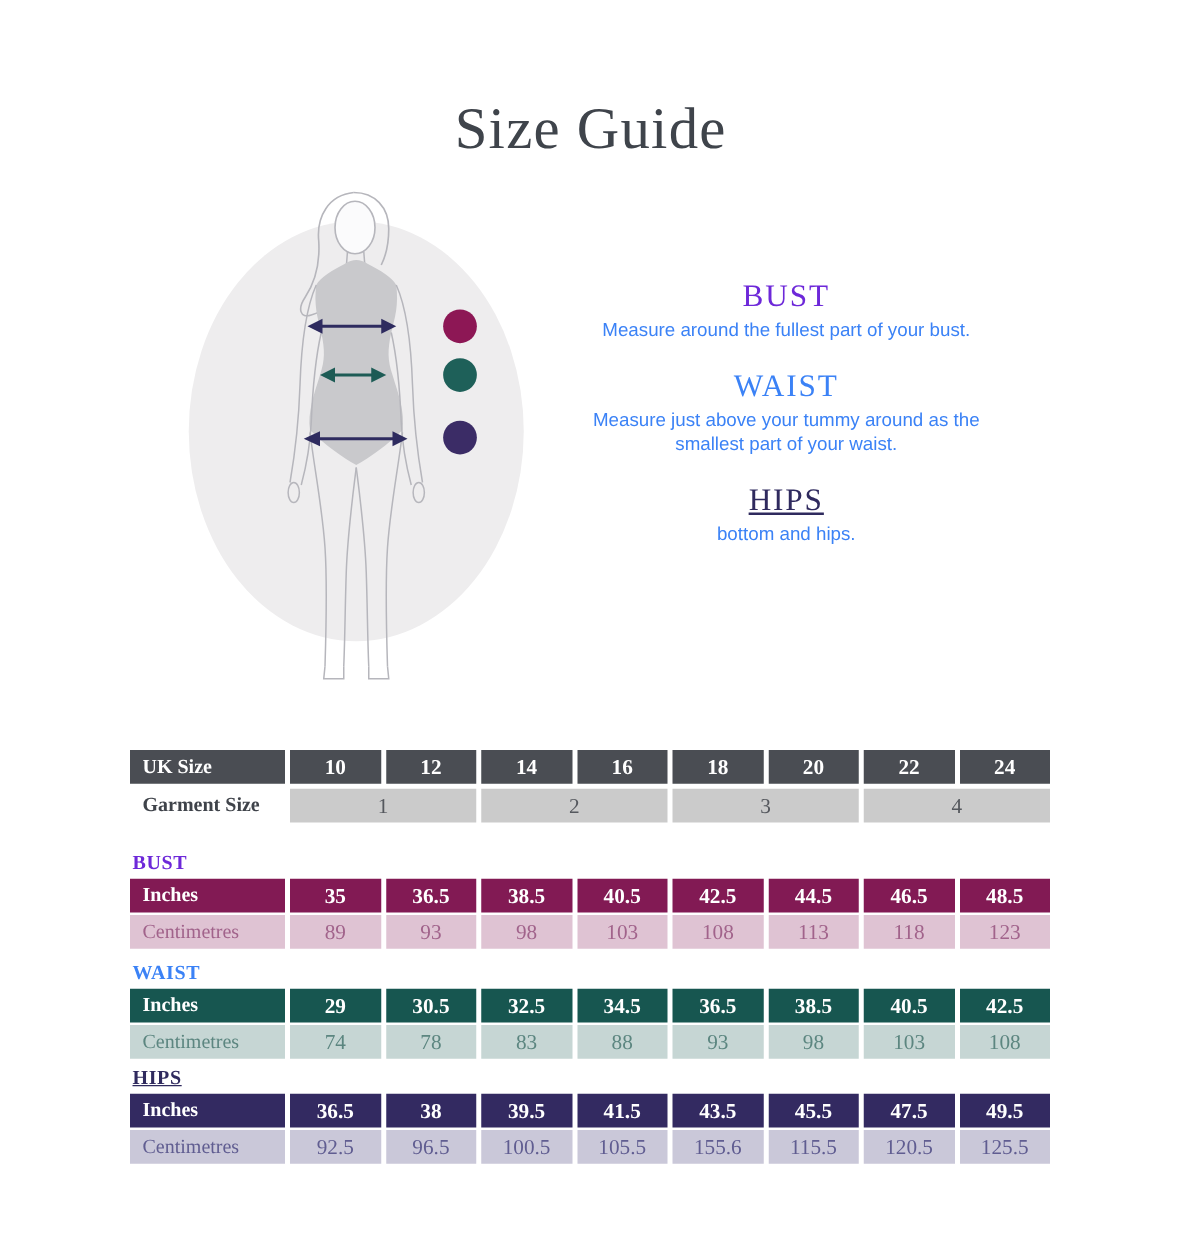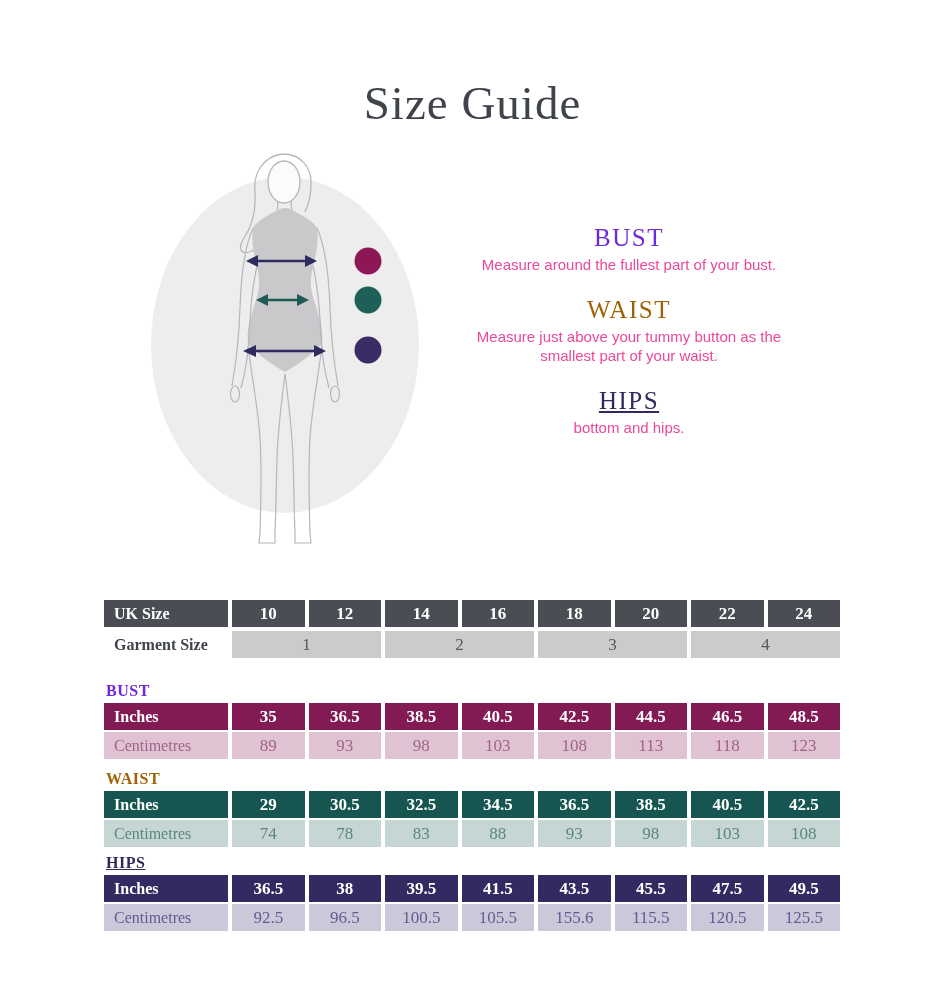--- a/index.html
+++ b/index.html
@@ -34,26 +34,26 @@
     font-family: "Liberation Serif", serif;
     font-size: 25px;
     font-weight: 500;
     letter-spacing: 1.5px;
     line-height: 28px;
   }
   .info-desc {
     font-family: "Liberation Sans", sans-serif;
     font-size: 15px;
     line-height: 19px;
-    color: #ec4899;
+    color: #3b82f6;
     margin-top: 3px;
     margin-bottom: 22px;
   }
   .c-bust  { color: #6d28d9; }
-  .c-waist { color: #a16207; }
+  .c-waist { color: #3b82f6; }
   .c-hips  { color: #2f2a5e; text-decoration: underline; }
 
   .tables {
     position: absolute;
     left: 104px; top: 600px;
     width: 736px;
   }
   .grid {
     display: grid;
     grid-template-columns: 124px repeat(8, 1fr);
@@ -163,21 +163,21 @@
   <div class="info-col">
     <div>
       <div class="info-heading c-bust">BUST</div>
       <div class="info-desc">
         <div>Measure around the fullest part of your bust.</div>
       </div>
     </div>
     <div>
       <div class="info-heading c-waist">WAIST</div>
       <div class="info-desc">
-        <div>Measure just above your tummy button as the</div>
+        <div>Measure just above your tummy around as the</div>
         <div>smallest part of your waist.</div>
       </div>
     </div>
     <div>
       <div class="info-heading c-hips">HIPS</div>
       <div class="info-desc">
         <div>bottom and hips.</div>
       </div>
     </div>
   </div>

